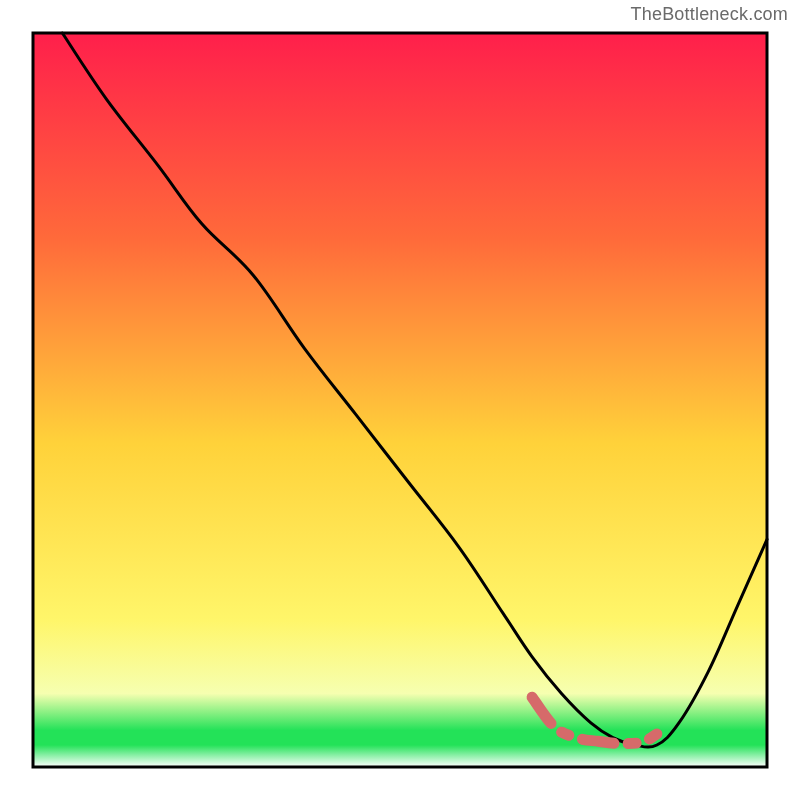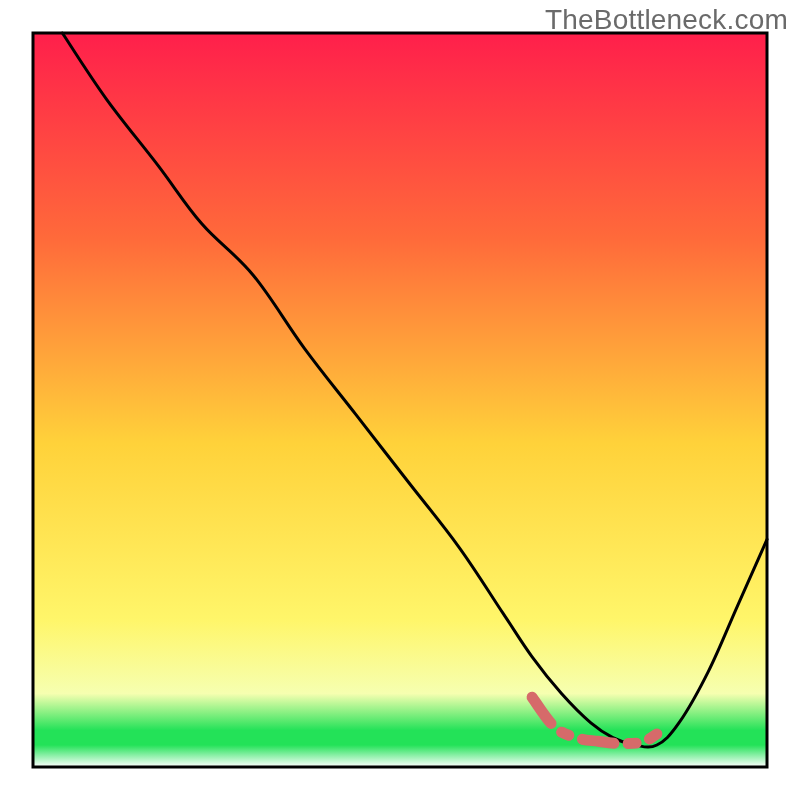--- a/index.html
+++ b/index.html
@@ -13,21 +13,21 @@
   }
   .stage {
     position: relative;
     width: 800px;
     height: 800px;
   }
   .watermark {
     position: absolute;
     top: 4px;
     right: 12px;
-    font-size: 28px;
+    font-size: 18px;
     font-weight: 500;
     color: #6a6a6a;
     letter-spacing: 0.2px;
     z-index: 5;
   }
   svg.chart {
     position: absolute;
     top: 0;
     left: 0;
   }

